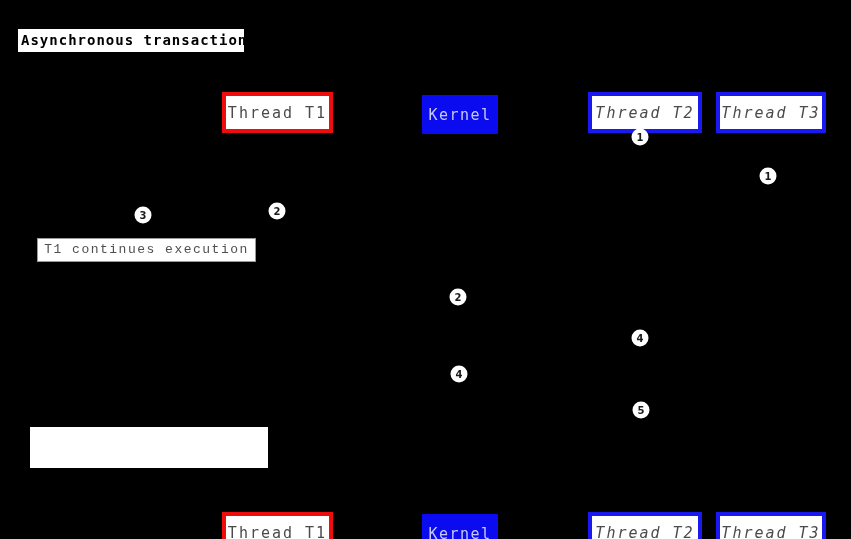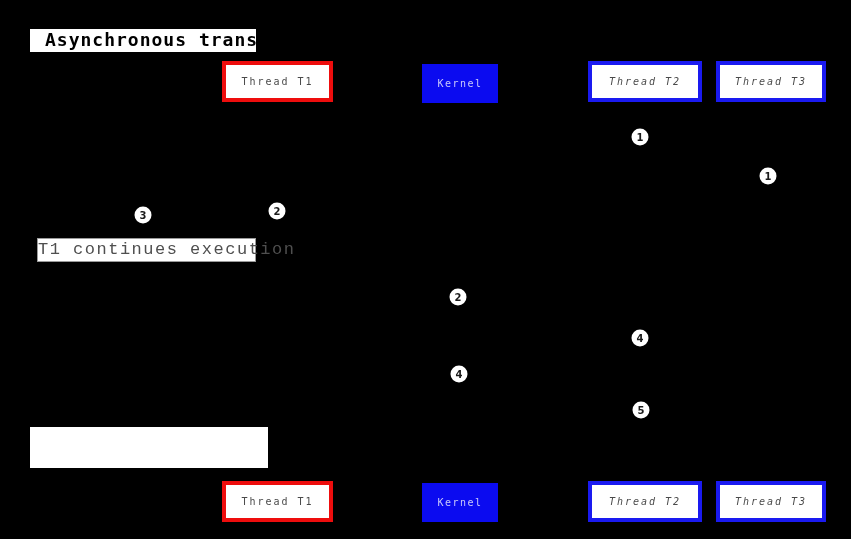--- a/index.html
+++ b/index.html
@@ -10,43 +10,44 @@
   }
   .canvas{position:absolute;left:0;top:0;width:851px;height:539px;background:var(--background,#000);}
 
   
   .lifeline{position:absolute;width:1px;top:102px;height:379px;background:#000;}
 
   
   .participant{
     position:absolute;box-sizing:border-box;
     display:flex;align-items:center;justify-content:center;
-    font-size:10px;letter-spacing:2px;
+    font-size:15px;letter-spacing:2px;
     background:var(--box_bg,#fff);color:var(--box_text,#444);
     white-space:nowrap;
+    margin-top:31px;
   }
   .thread-red{border:4px solid var(--red,#e00);}
   .thread-blue{border:4px solid var(--blue,#11f);font-style:italic;}
   .kernel{background:var(--kernel_bg,#00f);color:var(--kernel_text,#ccf);letter-spacing:1.5px;}
 
   
   .title-note{
-    position:absolute;left:30px;top:29px;width:226px;height:23px;
+    position:absolute;left:18px;top:29px;width:226px;height:23px;
     box-sizing:border-box;background:#fff;color:#000;
-    font-weight:bold;font-size:18px;line-height:22px;letter-spacing:1px;
-    padding-left:15px;white-space:nowrap;
+    font-weight:bold;font-size:14px;line-height:22px;letter-spacing:1px;
+    padding-left:3px;white-space:nowrap;
   }
 
   
   .note{
     position:absolute;left:37px;top:238px;width:219px;height:24px;
     box-sizing:border-box;background:#fff;border:1px solid #9a9a9a;
     color:var(--note_text,#4f4f4f);
     font-family:"Liberation Mono", monospace;
-    font-size:17px;line-height:22px;letter-spacing:1.5px;
+    font-size:13px;line-height:22px;letter-spacing:1.5px;
     text-align:center;white-space:nowrap;
   }
 
   
   .empty-note{
     position:absolute;left:30px;top:427px;width:238px;height:41px;
     background:#fff;
   }
 
   

